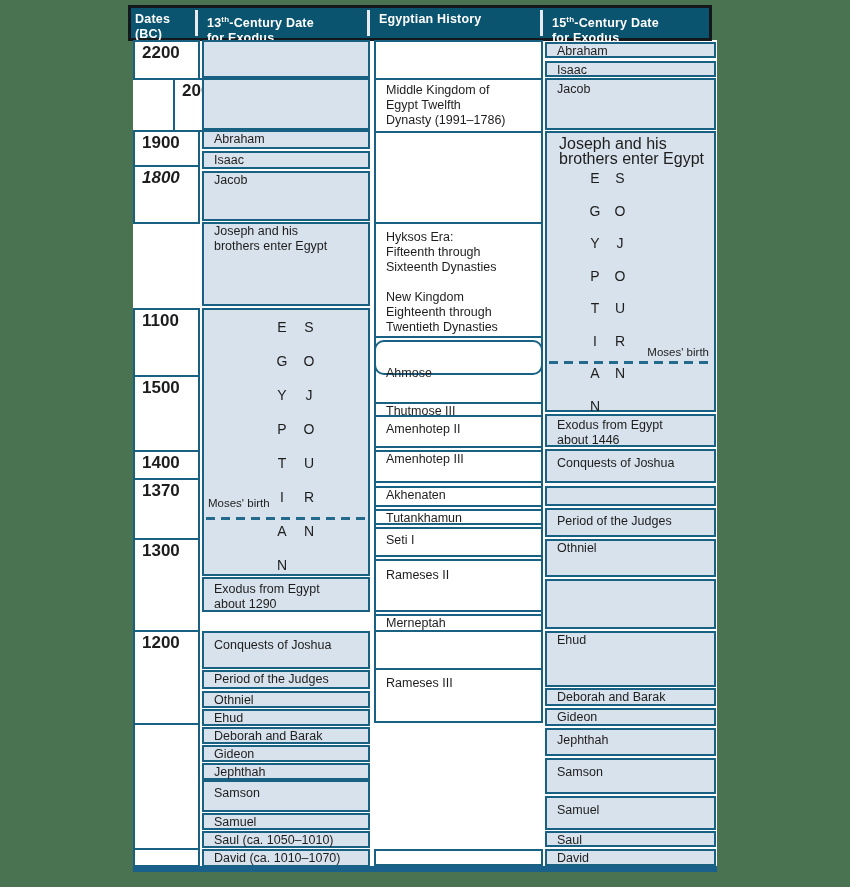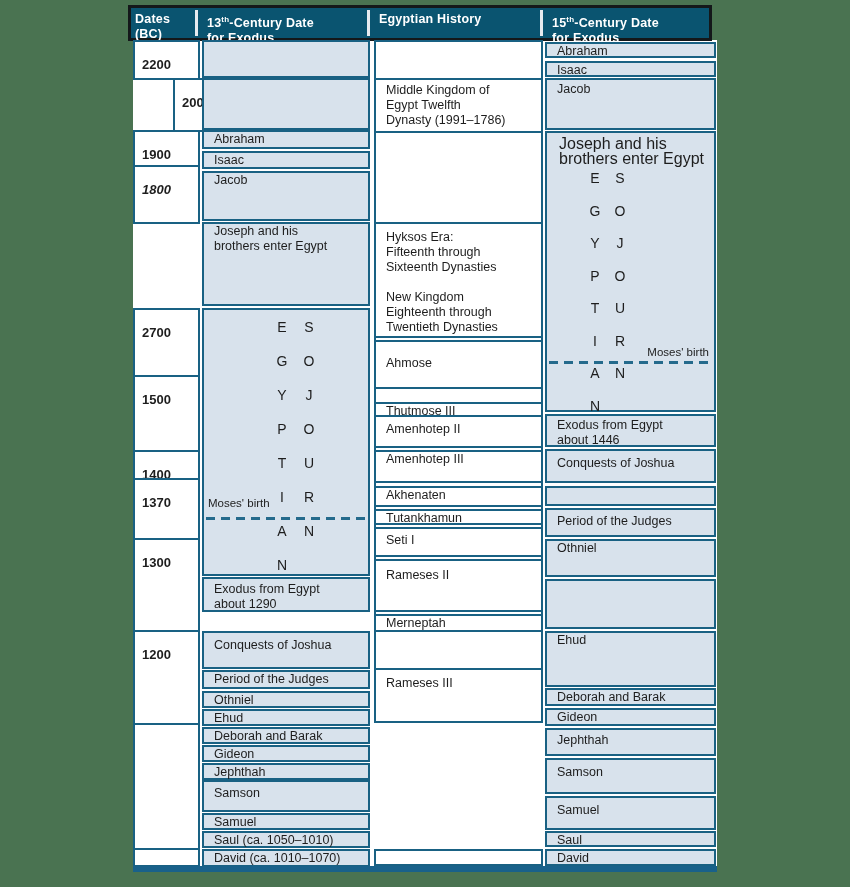--- a/index.html
+++ b/index.html
@@ -9,21 +9,21 @@
   .bbar{position:absolute;left:133px;top:866px;width:584px;height:6px;background:#19618a;}
   .hdr{position:absolute;left:128px;top:5px;width:584px;height:36px;background:#0a5470;
        border:3px solid #14181a;box-sizing:border-box;color:#fff;}
   .hcell{position:absolute;top:4px;font-size:12.5px;font-weight:700;line-height:15px;letter-spacing:.2px;}
   .hcell sup{font-size:8px;}
   .hsep{position:absolute;top:2px;bottom:2px;width:3px;background:#e6ebef;}
   .box{position:absolute;box-sizing:border-box;border:2px solid #196183;color:#1d1d1d;font-size:12.5px;}
   .box.vc{display:flex;align-items:flex-start;}
   .lbl{display:block;padding:0 6px 0 10px;white-space:pre-line;line-height:15px;}
   .dt{left:133px;width:67px;background:#ffffff;}
-  .dt .lbl{font-weight:700;font-size:13px;padding:15px 0 0 7px;}
+  .dt .lbl{font-weight:700;font-size:17px;padding:3px 0 0 7px;}
   .c13{left:202px;width:168px;background:#d8e2ec;}
   .eg{left:374px;width:169px;background:#ffffff;}
   .c15{left:545px;width:171px;background:#d8e2ec;}
   .egstrip{position:absolute;left:374px;top:40px;width:169px;height:683px;box-sizing:border-box;
            border:2px solid #196183;background:#ffffff;}
   .layer{position:absolute;left:0;top:0;right:0;bottom:0;}
   .soj{position:absolute;box-sizing:border-box;border:2px solid #196183;background:#d8e2ec;color:#1d1d1d;}
   .lstack{position:absolute;width:20px;text-align:center;font-size:14px;color:#1d1d1d;}
   .lstack span{display:block;}
   .dash{position:absolute;left:2px;right:2px;height:3px;
@@ -68,21 +68,21 @@
       <div class="box dt" style="top: 78px; height: 54px; margin-left: 40px;">
         <span class="lbl">2000</span>
       </div>
       <div class="box dt" style="top: 130px; height: 37px;">
         <span class="lbl">1900</span>
       </div>
       <div class="box dt" style="top: 165px; height: 59px; font-style: italic;">
         <span class="lbl">1800</span>
       </div>
       <div class="box dt" style="top: 308px; height: 69px;">
-        <span class="lbl">2700</span>
+        <span class="lbl">1100</span>
       </div>
       <div class="box dt" style="top: 375px; height: 77px;">
         <span class="lbl">1500</span>
       </div>
       <div class="box dt" style="top: 450px; height: 30px;">
         <span class="lbl">1400</span>
       </div>
       <div class="box dt" style="top: 478px; height: 62px;">
         <span class="lbl">1370</span>
       </div>
@@ -165,21 +165,21 @@
       </div>
       <div class="box eg" style="top: 222px; height: 116px; padding-top: 6px;">
         <span class="lbl">Hyksos Era:
 Fifteenth through
 Sixteenth Dynasties
 
 New Kingdom
 Eighteenth through
 Twentieth Dynasties</span>
       </div>
-      <div class="box eg" style="top: 340px; height: 49px; padding-top: 14px;">
+      <div class="box eg" style="top: 340px; height: 35px; padding-top: 24px; border-radius: 10px;">
         <span class="lbl">Ahmose</span>
       </div>
       <div class="box eg" style="top: 377px; height: 25px;  margin-top: 25px;">
         <span class="lbl">Thutmose III</span>
       </div>
       <div class="box eg" style="top: 415px; height: 33px; padding-top: 5px;">
         <span class="lbl">Amenhotep II</span>
       </div>
       <div class="box eg" style="top: 450px; height: 33px; ">
         <span class="lbl">Amenhotep III</span>

